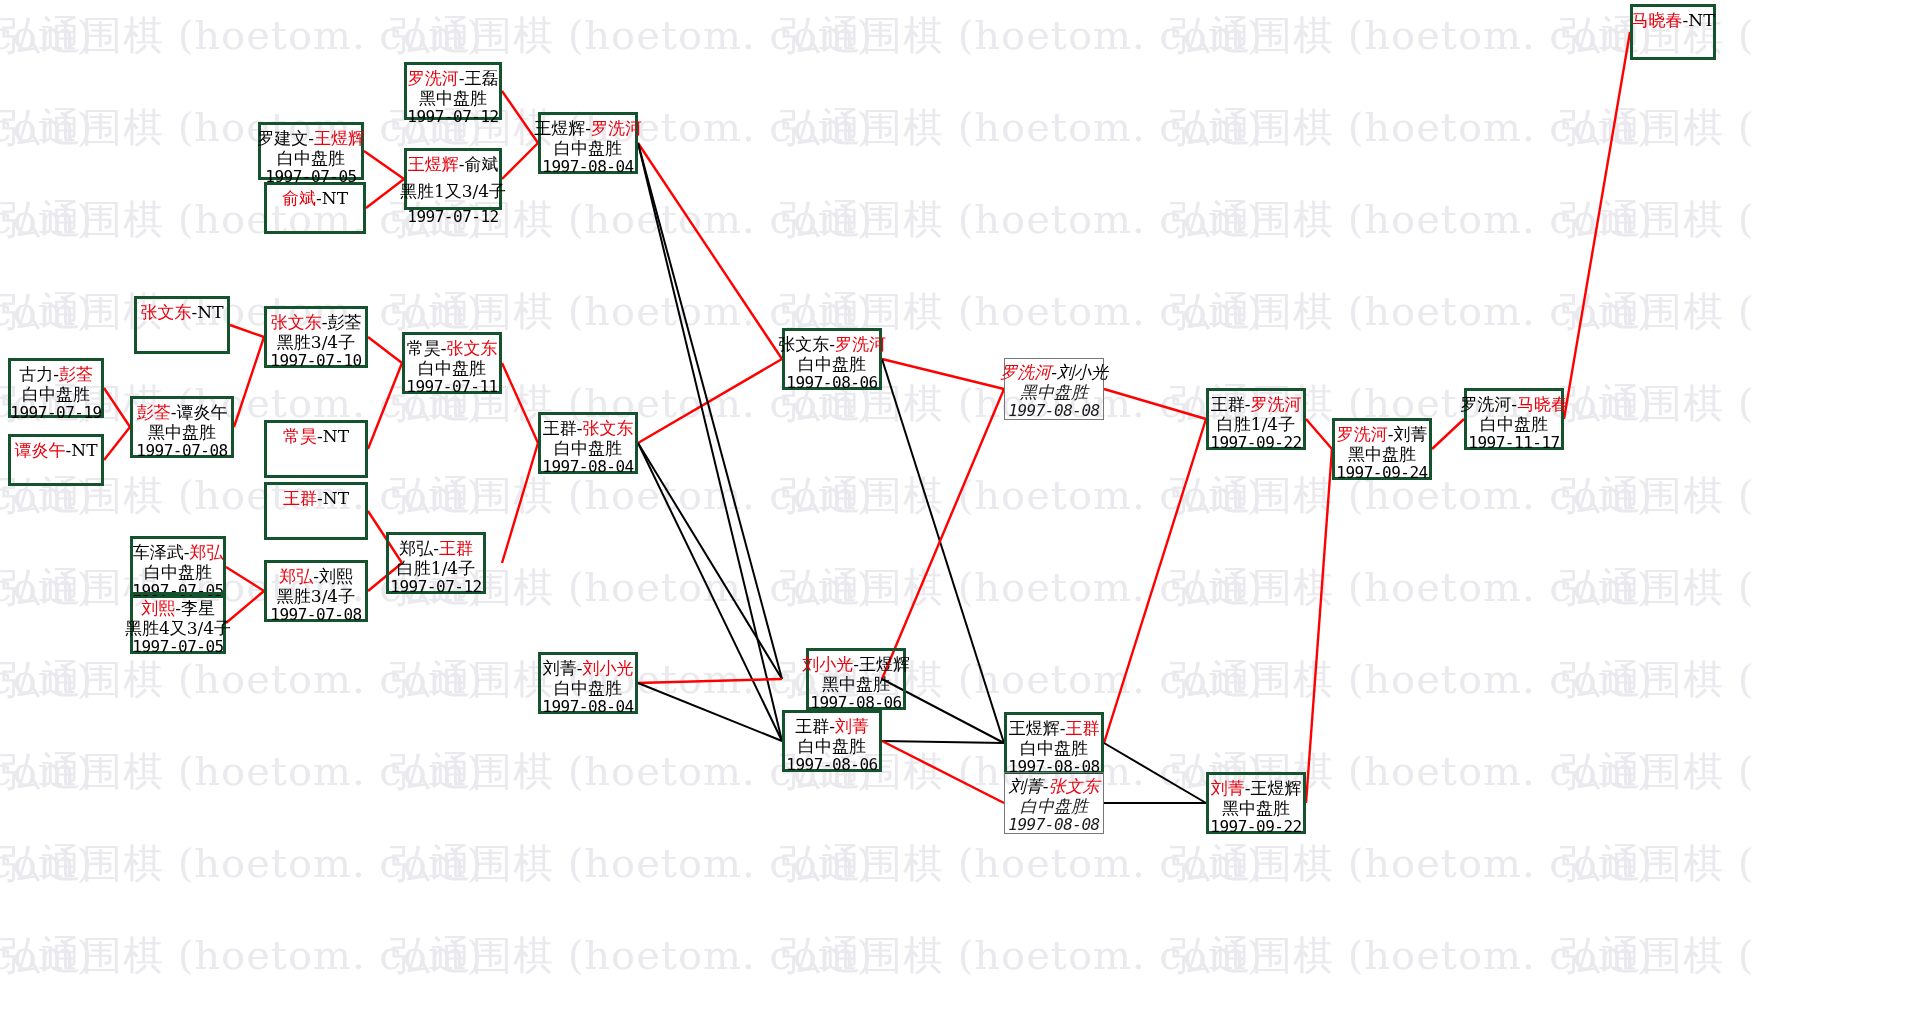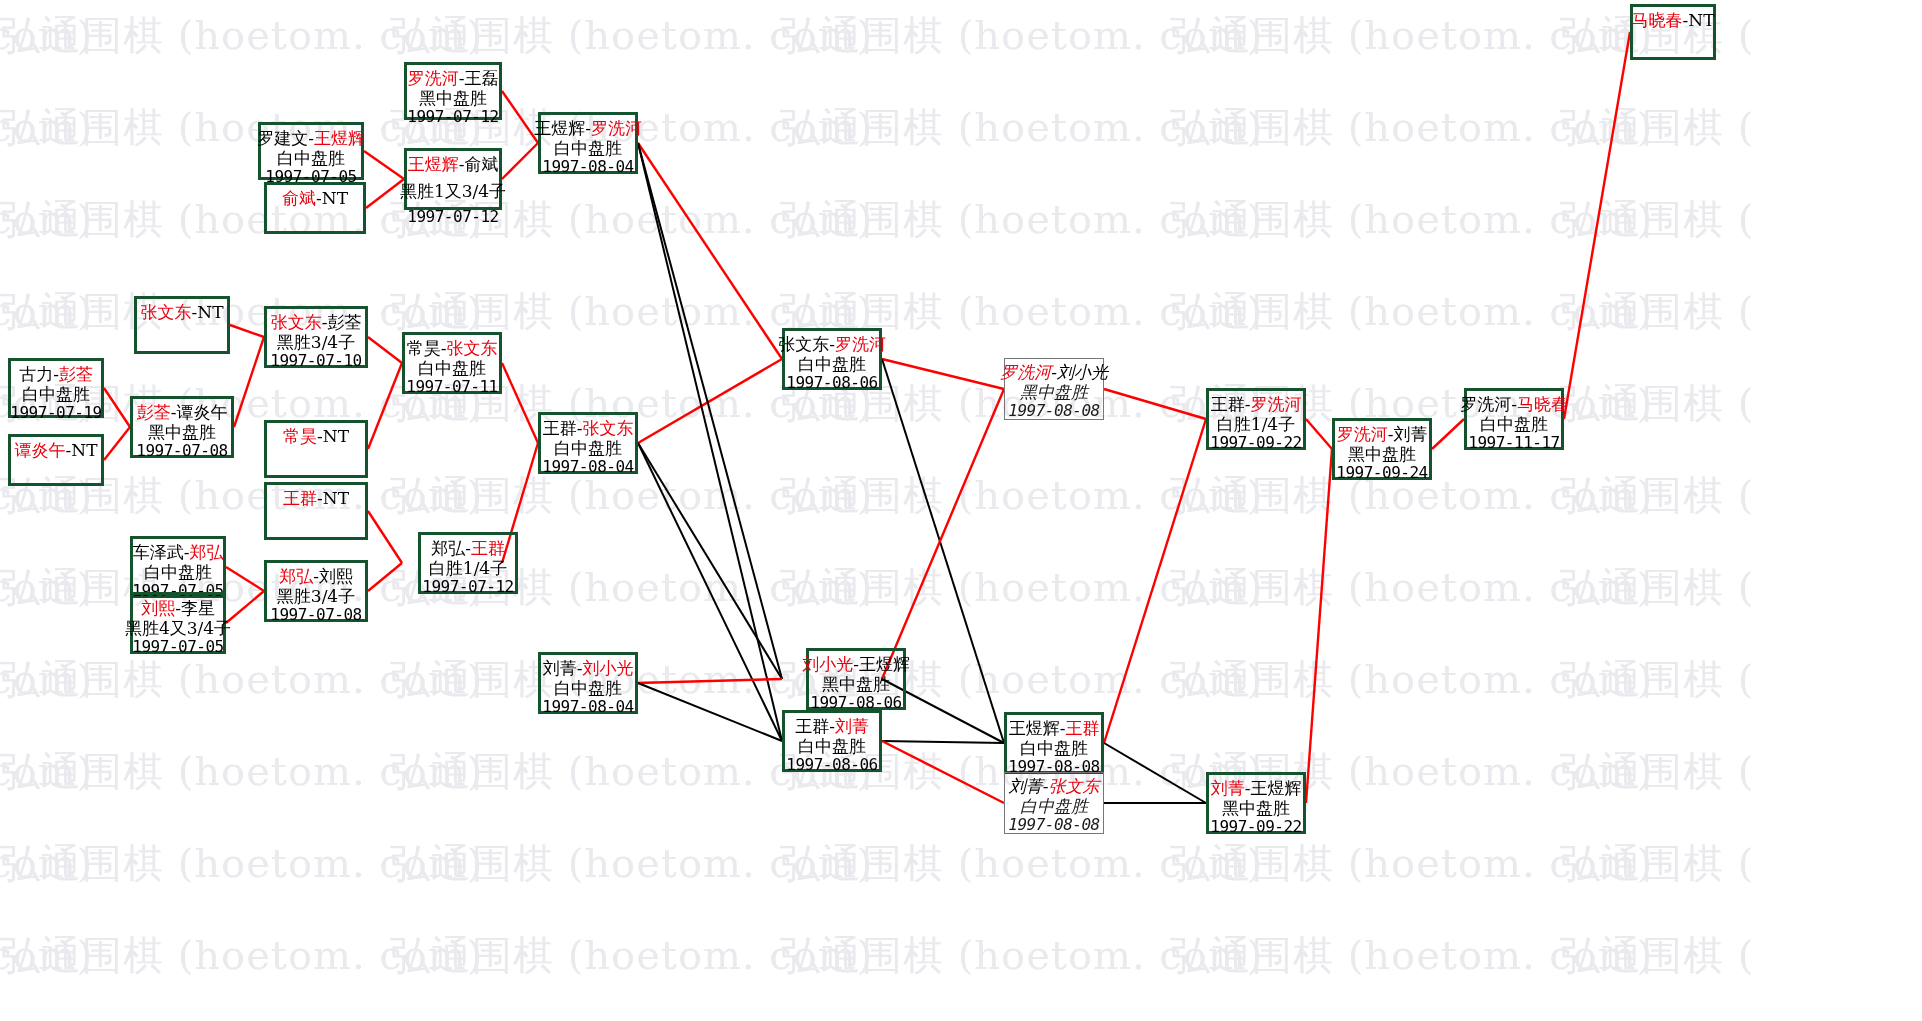--- a/index.html
+++ b/index.html
@@ -225,21 +225,21 @@
       <div class="node" style="left: 130px; top: 592px; width: 96px; height: 62px;">
         <div class="ln players"><span class="red">刘熙</span><span class="blk">-</span><span class="blk">李星</span></div>
         <div class="ln result">黑胜4又3/4子</div>
         <div class="ln date">1997-07-05</div>
       </div>
       <div class="node" style="left: 264px; top: 560px; width: 104px; height: 62px;">
         <div class="ln players"><span class="red">郑弘</span><span class="blk">-</span><span class="blk">刘熙</span></div>
         <div class="ln result">黑胜3/4子</div>
         <div class="ln date">1997-07-08</div>
       </div>
-      <div class="node" style="left: 418px; top: 532px; width: 100px; height: 62px;">
+      <div class="node" style="left: 386px; top: 532px; width: 100px; height: 62px;">
         <div class="ln players"><span class="blk">郑弘</span><span class="blk">-</span><span class="red">王群</span></div>
         <div class="ln result">白胜1/4子</div>
         <div class="ln date">1997-07-12</div>
       </div>
       <div class="node" style="left: 258px; top: 122px; width: 106px; height: 58px;">
         <div class="ln players"><span class="blk">罗建文</span><span class="blk">-</span><span class="red">王煜辉</span></div>
         <div class="ln result">白中盘胜</div>
         <div class="ln date">1997-07-05</div>
       </div>
       <div class="node" style="left: 264px; top: 182px; width: 102px; height: 52px;">

